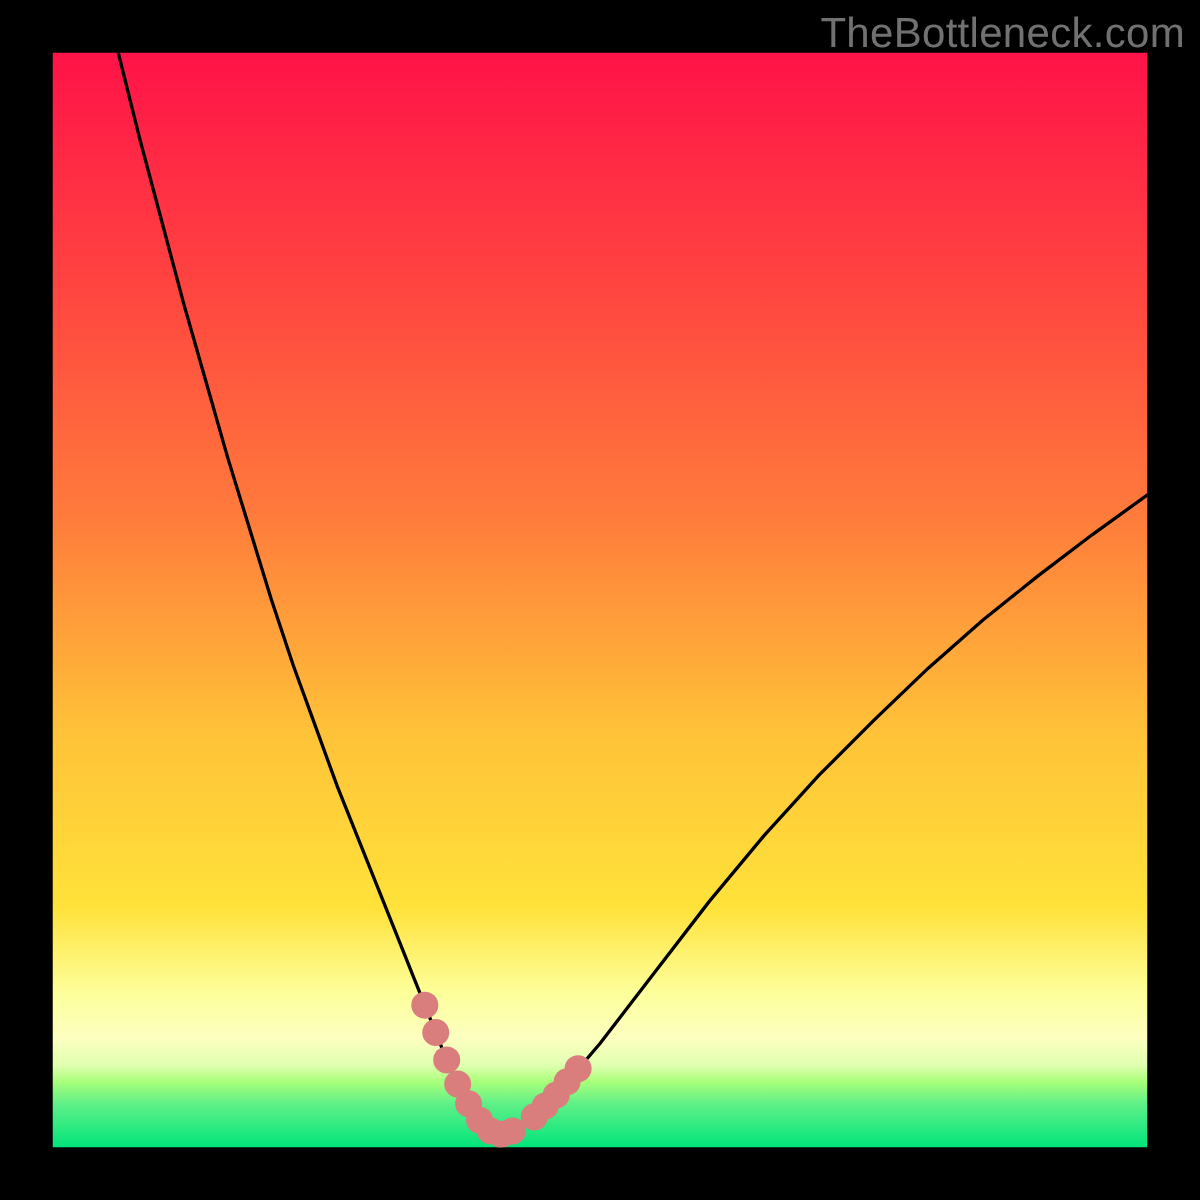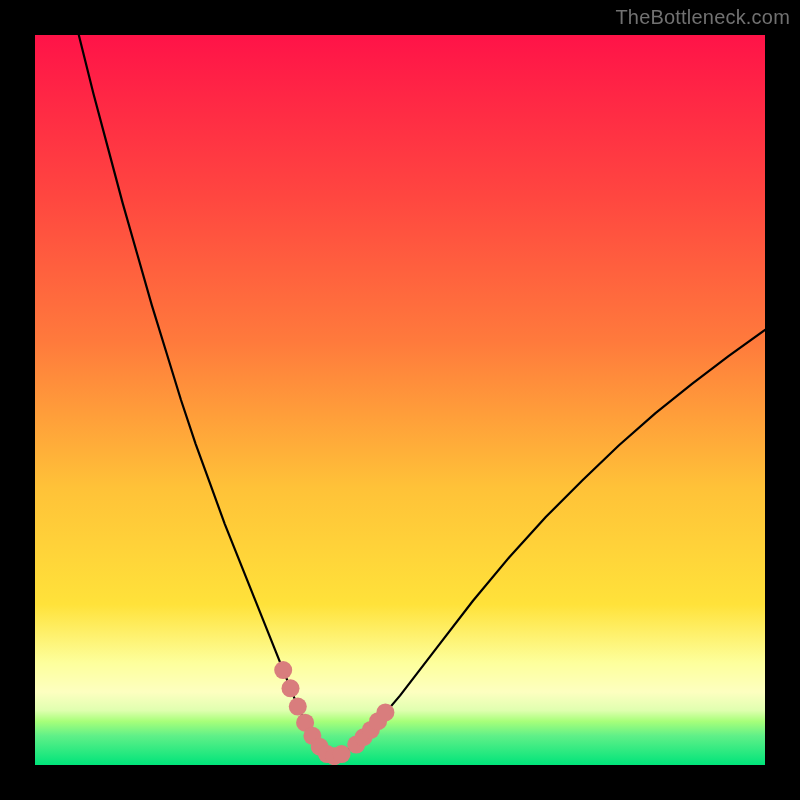--- a/index.html
+++ b/index.html
@@ -23,21 +23,21 @@
     left: 35px;
     top: 35px;
     width: 730px;
     height: 730px;
   }
   .watermark {
     position: absolute;
     top: 6px;
     right: 10px;
     font-family: Arial, Helvetica, sans-serif;
-    font-size: 20px;
+    font-size: 28px;
     color: #717171;
     letter-spacing: 0.2px;
     font-weight: 500;
   }
   svg { display: block; }
 </style>
 </head>
 <body>
 
 <div class="frame">

